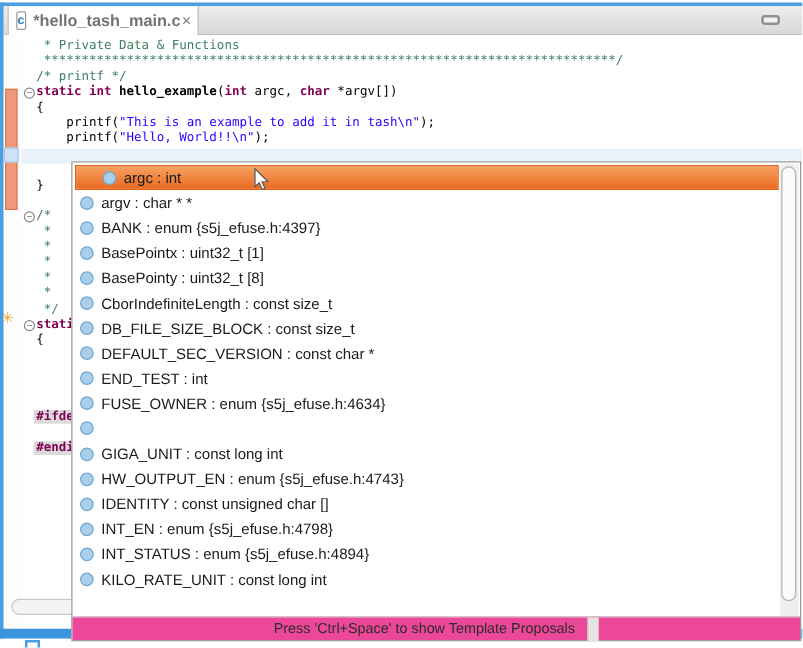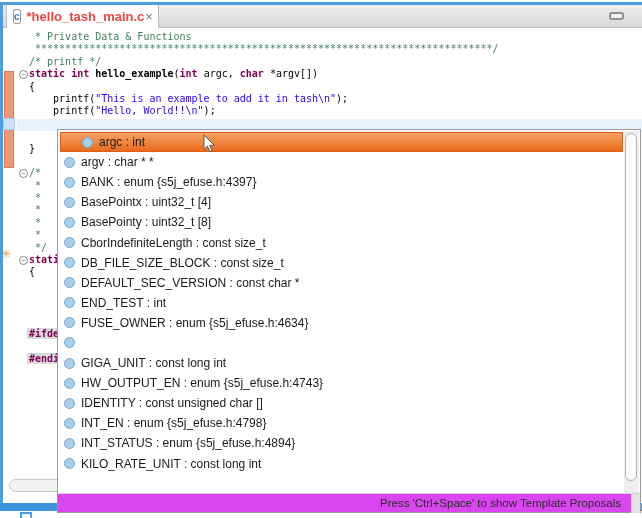--- a/index.html
+++ b/index.html
@@ -15,21 +15,21 @@
   .mini-square   { position:absolute; left:20px; top:512px; width:12px; height:10px; background:#fff; border:2px solid #4b9fe0; }
 
   
   #tabbar { position:absolute; left:3px; top:5px; width:639px; height:23px;
             background:linear-gradient(#ededed,#d8d8d8); border-bottom:1px solid #c2c2c2; }
   #tab { position:absolute; left:3px; top:0; width:153px; height:23px; background:#fff;
          border-left:1px solid #b9b9b9; border-right:1px solid #b9b9b9;
          display:flex; align-items:center; padding:0 6px; }
   .file-icon { width:13px; height:15px; border:1px solid #9a9a9a; border-radius:2px; background:#fff;
                font-size:10px; line-height:13px; text-align:center; color:#2e7fc1; font-weight:bold; margin-right:6px; }
-  .tab-title { color:#ef4444; font-size:13px; font-weight:bold; white-space:nowrap;text-align:center; }
+  .tab-title { color:#737373; font-size:13px; font-weight:bold; white-space:nowrap;text-align:center; }
   .tab-close { margin-left:auto; color:#7d7d7d; font-size:13px; line-height:13px; cursor:default; padding:0 1px; }
   .minimize-btn { position:absolute; right:18px; top:7px; width:15px; height:8px;
                   border:2px solid #8f8f8f; border-radius:3px; background:#f2f2f2; }
 
   
   #editor { position:absolute; left:3px; top:28px; width:639px; height:475px; background:#fff; overflow:hidden; }
 
   
   #ruler { position:absolute; left:0; top:0; width:14px; height:475px; background:#fdfdfd; }
   .range-bar { position:absolute; left:1px; top:43px; width:10px; height:97px;
@@ -67,22 +67,22 @@
   #popup-list { position:absolute; left:0; top:0; width:582px; height:364px; overflow:hidden; padding:2px 0 0 2px; }
   .popup-row { height:20.1px; display:flex; align-items:center; padding-left:4px;
                font-size:12px; color:#1a1a1a; white-space:nowrap; }
   .popup-row.selected { background:linear-gradient(#f7a263,#e96a1f); border:1px solid #de5f15;
                         margin-right:17px;padding-left:21px; }
   .var-icon { width:11px; height:11px; border-radius:50%; background:#a9cfeb; border:1px solid #71a7d2;
               margin-right:6px; flex:0 0 auto; }
   .popup-scrollbar { position:absolute; right:1px; top:1px; width:15px; height:363px; background:#efefef; }
   .popup-thumb { position:absolute; left:1px; top:2px; width:12px; height:348px; background:#fbfbfb;
                  border:1px solid #b3b3b3; border-radius:6px; }
-  #popup-status { position:absolute; left:0; bottom:0; width:582px; height:19px; background:#d946ef;
-                  border-top:1px solid #d4d4d4; display:flex; align-items:center; justify-content:flex-end; }
+  #popup-status { position:absolute; left:0; bottom:0; width:582px; height:19px; background:#ec4899;
+                  border-top:1px solid #d4d4d4; display:flex; align-items:center; justify-content:center; }
   .status-text { font-size:11.5px; color:#2b2b2b; padding-right:10px; }
   .status-grip { width:9px; height:19px; background:#e4e4e4; border-left:1px solid #cfcfcf; }
 
   
   #cursor { position:absolute; left:203px; top:134px; z-index:30; }
 </style>
 </head>
 <body>
 
 <div id="window">
@@ -152,21 +152,21 @@
         <div class="popup-row">
           <span class="var-icon"></span>
           <span>argv : char * *</span>
         </div>
         <div class="popup-row">
           <span class="var-icon"></span>
           <span>BANK : enum {s5j_efuse.h:4397}</span>
         </div>
         <div class="popup-row">
           <span class="var-icon"></span>
-          <span>BasePointx : uint32_t [4]</span>
+          <span>BasePointx : uint32_t [1]</span>
         </div>
         <div class="popup-row">
           <span class="var-icon"></span>
           <span>BasePointy : uint32_t [8]</span>
         </div>
         <div class="popup-row">
           <span class="var-icon"></span>
           <span>CborIndefiniteLength : const size_t</span>
         </div>
         <div class="popup-row">

